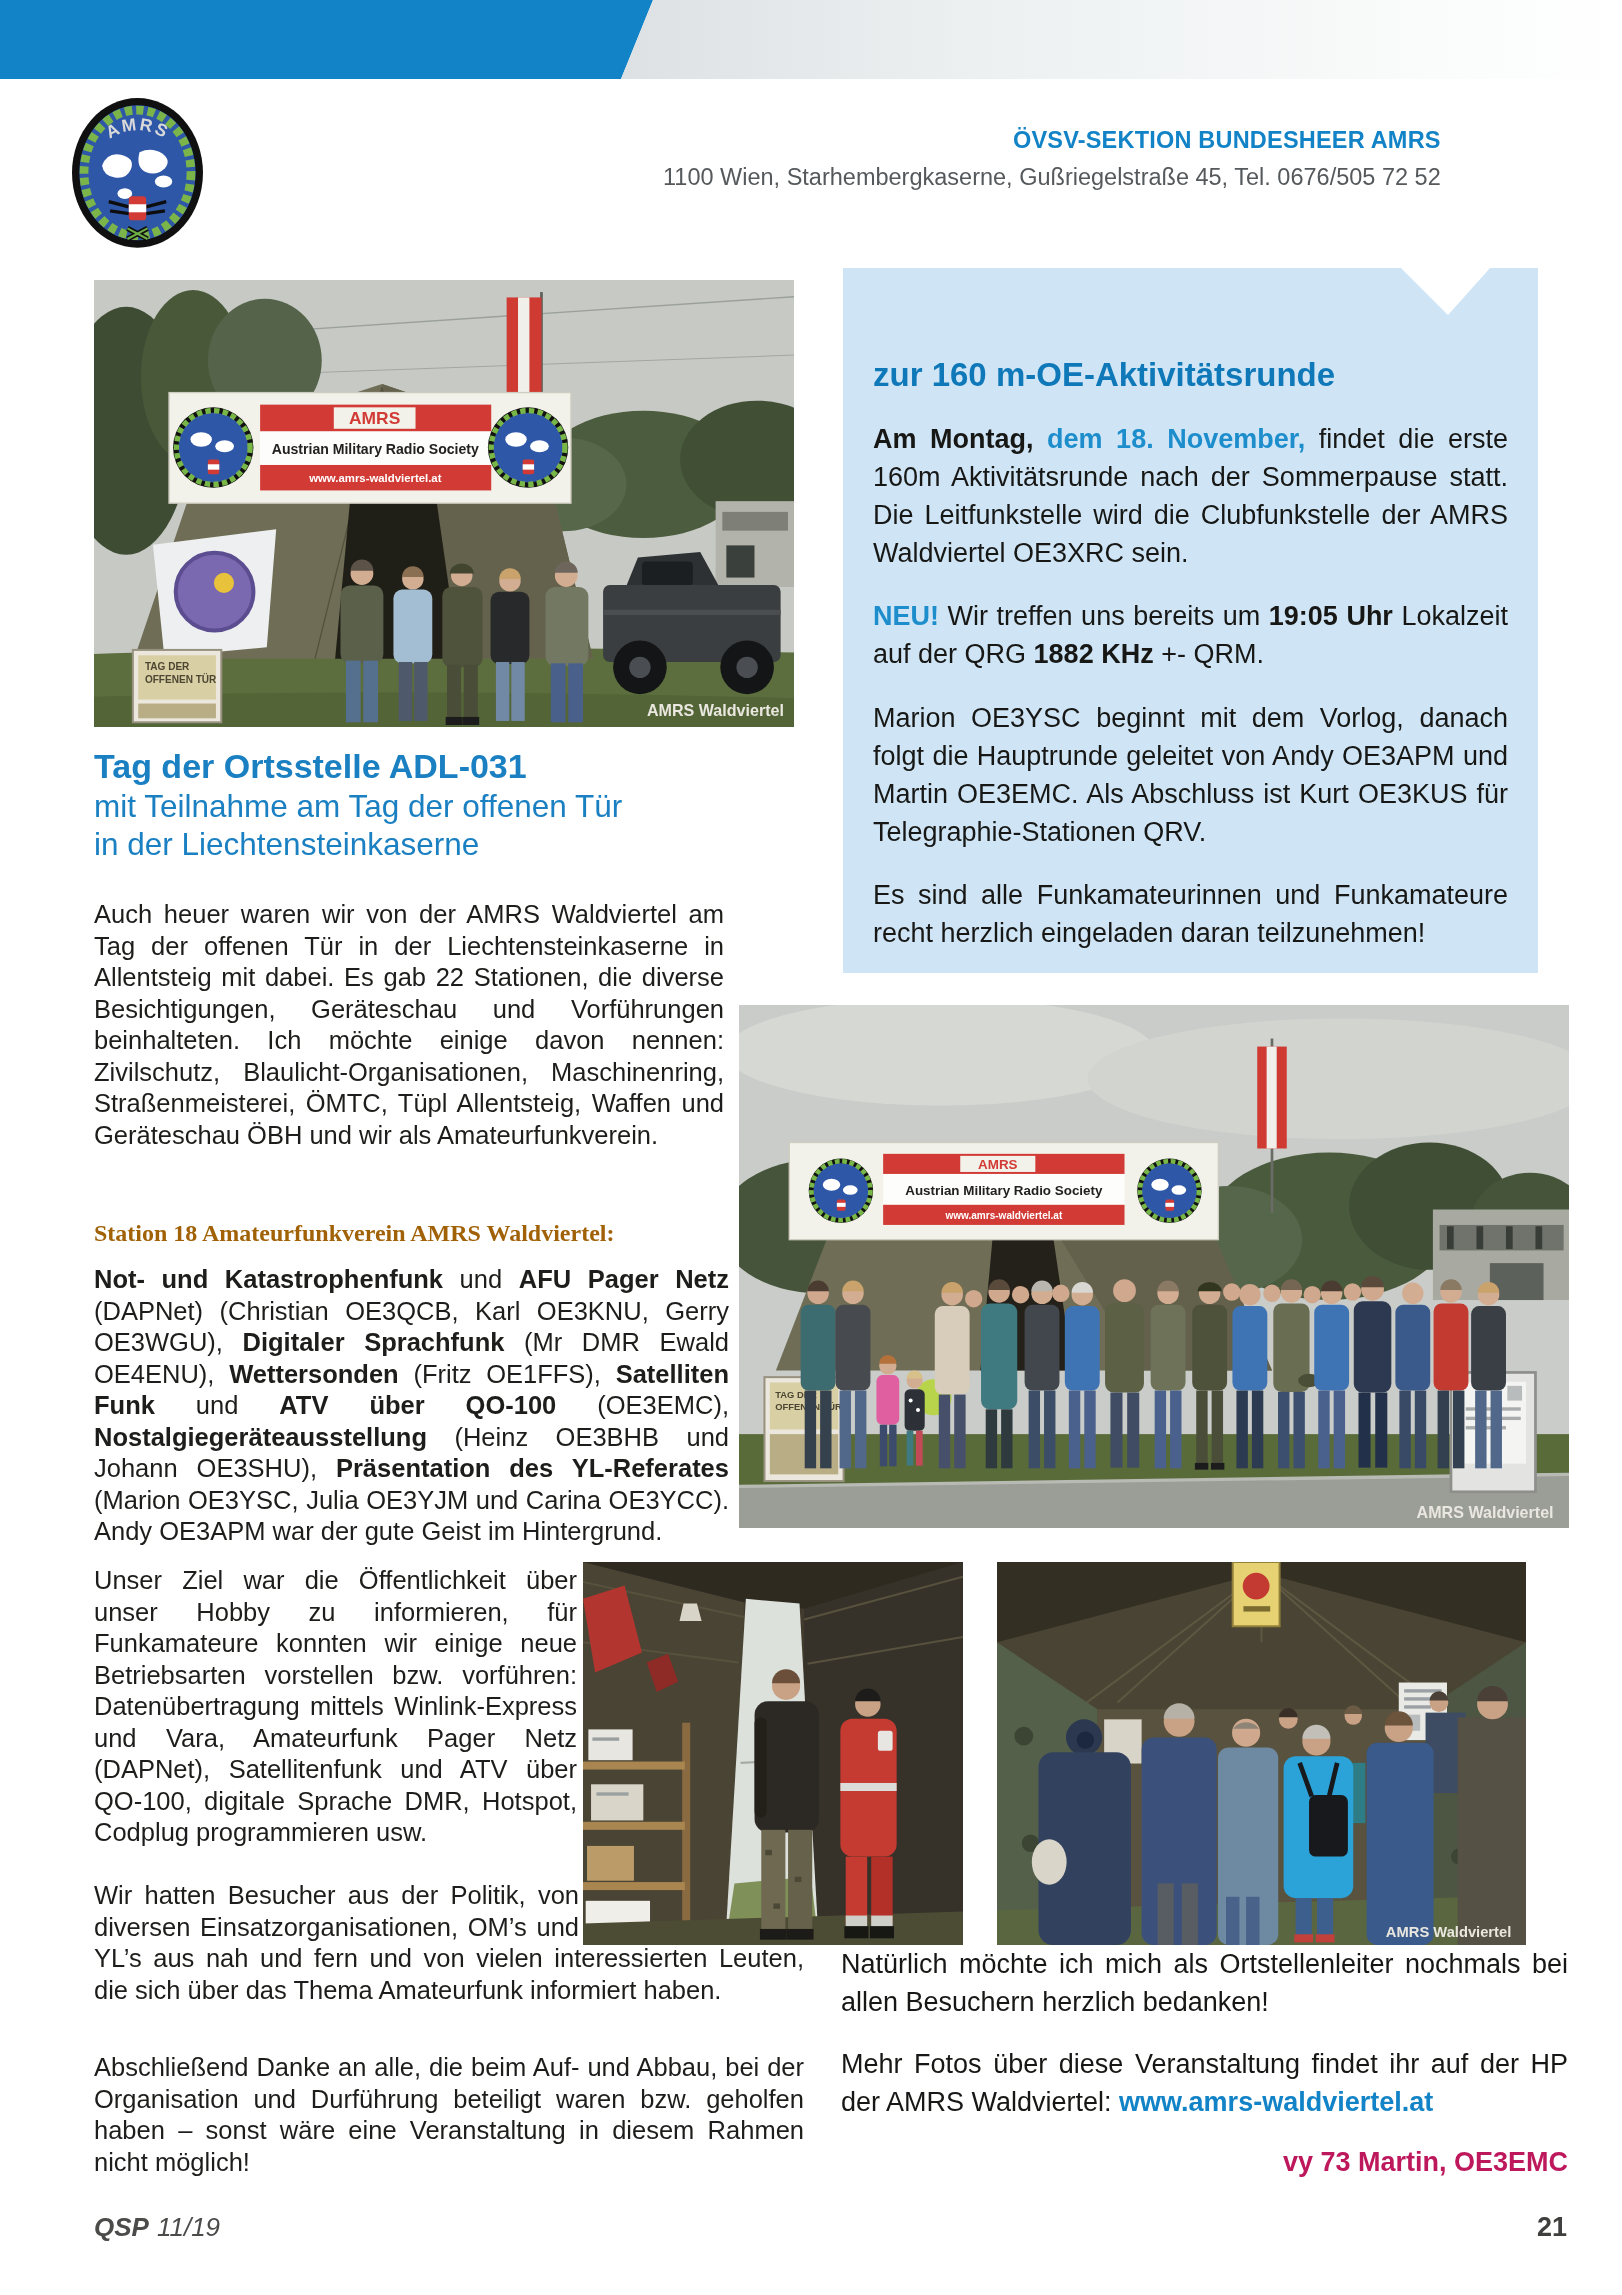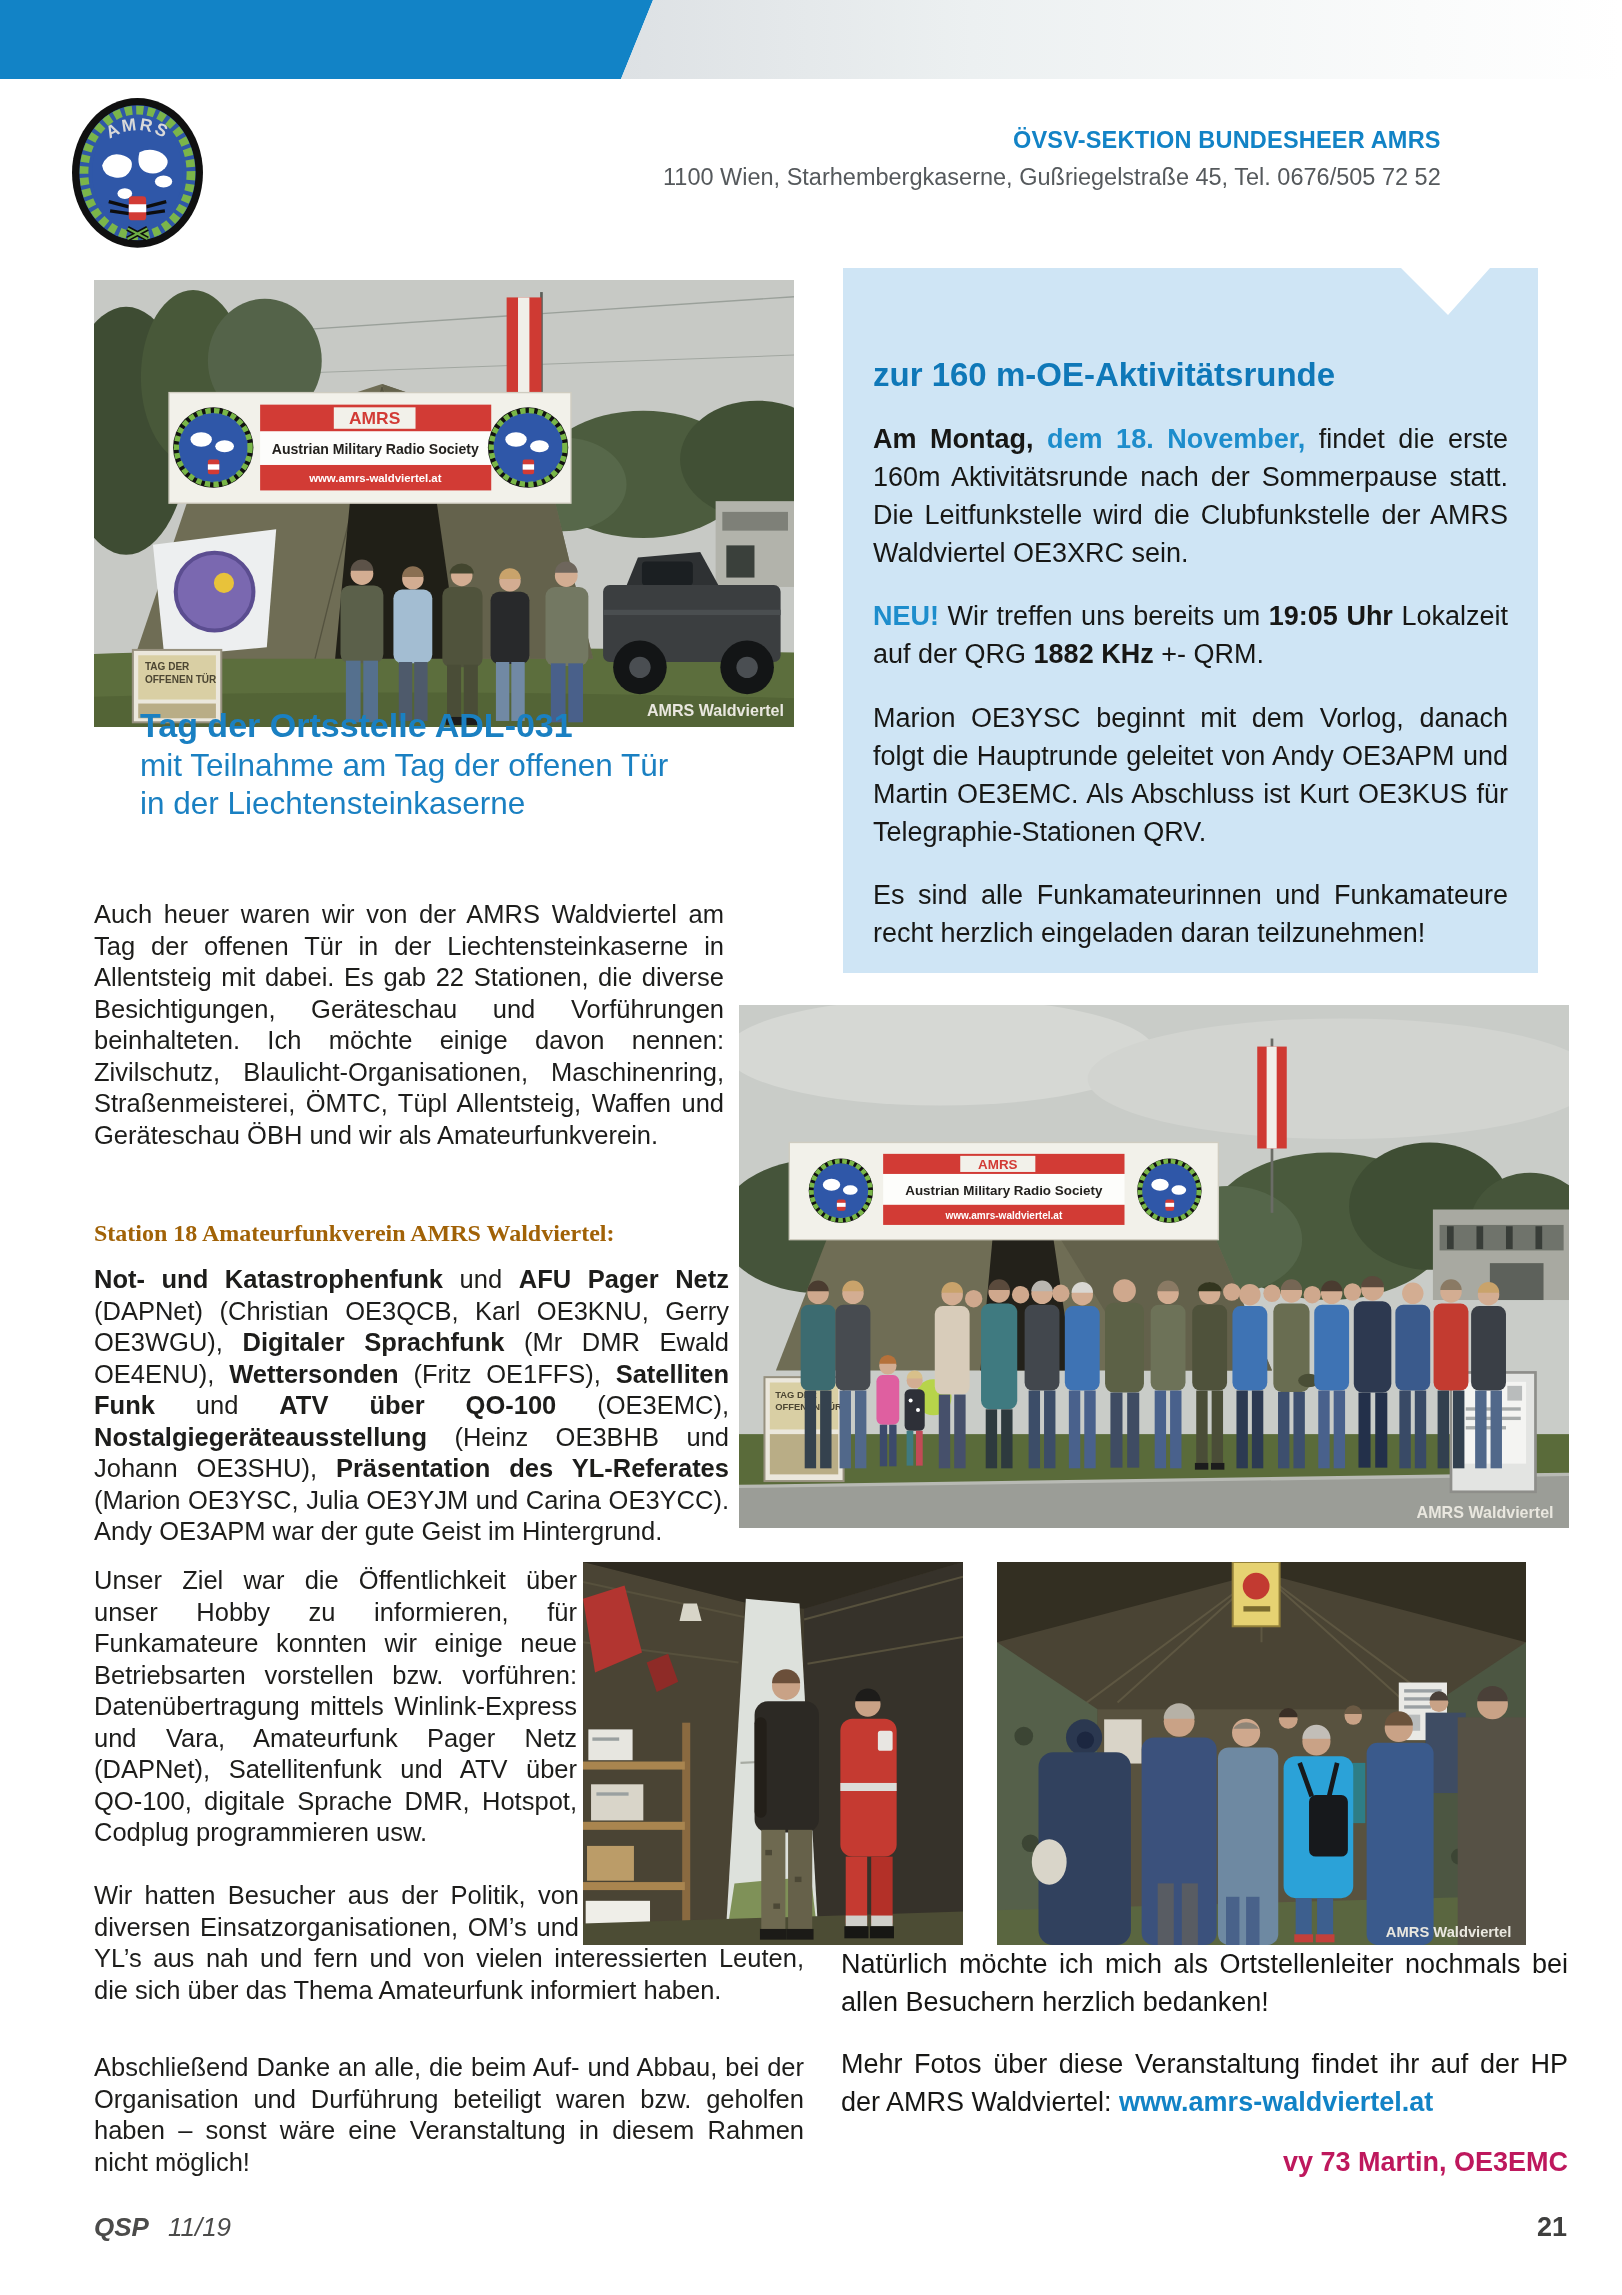--- a/index.html
+++ b/index.html
@@ -24,21 +24,21 @@
 
   
   .photo { overflow:hidden; background:#c7c9c5; }
   .photo svg { display:block; width:100%; height:100%; }
   .photo1 { left:94px; top:280px; width:700px; height:447px; }
   .photo2 { left:739px; top:1005px; width:830px; height:523px; }
   .photo3 { left:583px; top:1562px; width:380px; height:383px; }
   .photo4 { left:997px; top:1562px; width:529px; height:383px; }
 
   
-  .headline { left:94px; top:704px; width:704px;margin-left:46px; }
+  .headline { left:94px; top:745px; width:704px; }
   .headline .h1 { font-size:34px; font-weight:700; color:#1a80c2; line-height:42px; }
   .headline .h2 { font-size:31.5px; font-weight:400; color:#1a80c2; line-height:38px; }
   .body-txt { font-size:25.5px; line-height:31.5px; color:#1d1d1b; text-align:justify; }
   .fl { float:right; }
   .p1 { left:94px; top:899px; width:704px; }
   .station-h { left:94px; top:1220px; width:670px; font-size:24px; font-weight:700; color:#a16207;font-family:Liberation Serif, serif; }
   .station-p { left:94px; top:1264px; width:635px; }
   .p3 { left:94px; top:1565px; width:483px; }
   .p4 { left:94px; top:1880px; width:710px; }
   .p5 { left:94px; top:2052px; width:710px; }
@@ -59,21 +59,21 @@
 
   
   .closing { left:841px; top:1945px; width:727px; }
   .closing-p { font-size:27px; line-height:38px; color:#171715; text-align:justify; }
   .closing-p + .closing-p { margin-top:24px; }
   .closing-sign { font-size:27px; font-weight:700; color:#be185d; text-align:right; margin-top:25.5px; }
 
   
   .footer { left:94px; top:2212px; width:1473px; display:flex; justify-content:space-between; align-items:baseline; }
   .f-left { font-size:26px; font-style:italic; color:#4b4b4a; }
-  .f-left .q { font-weight:700; margin-right:19px; }
+  .f-left .q { font-weight:700; margin-right:8px; }
   .f-page { font-size:27px; font-weight:700; color:#3f3f3e;text-align:right; }
 </style>
 </head>
 <body>
 
 <div class="page">
 
   <div class="abs bar-blue"></div>
   <div class="abs bar-gray"></div>
 

